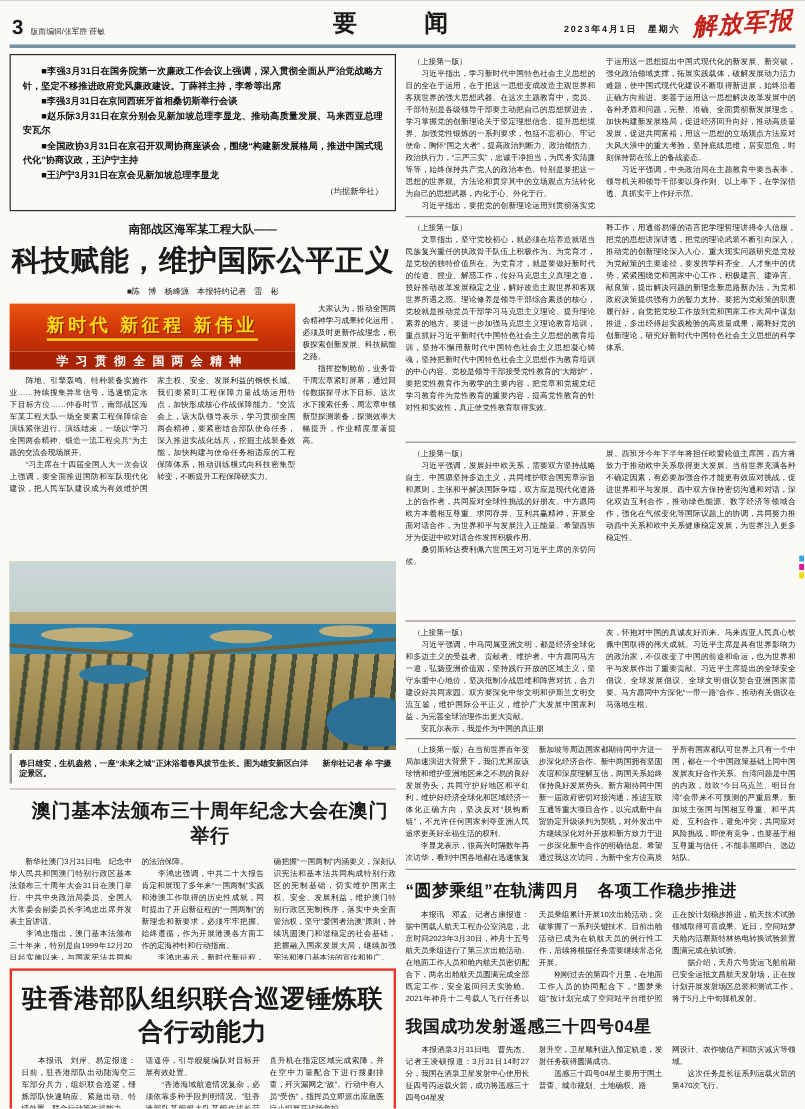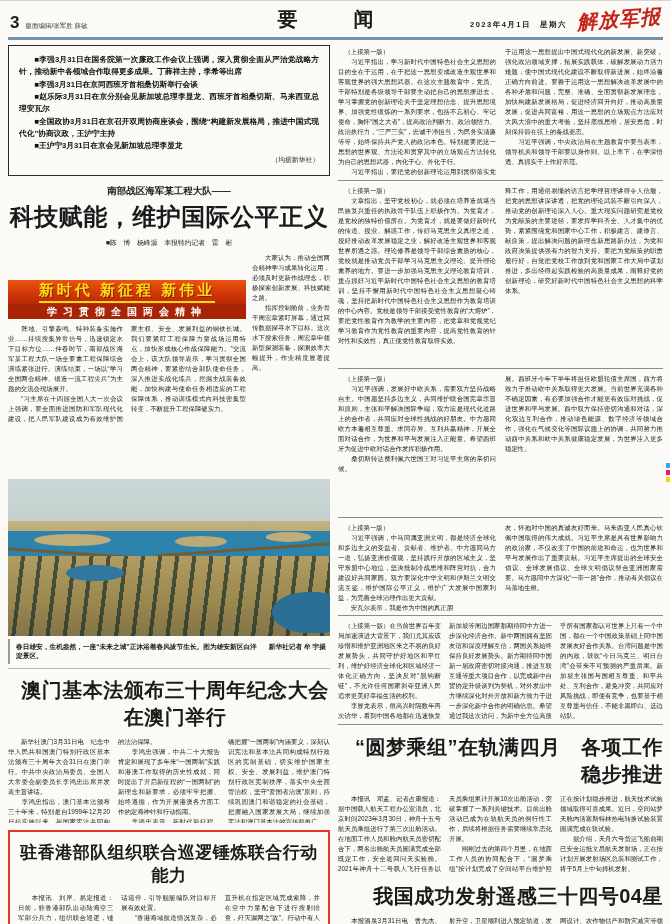--- a/index.html
+++ b/index.html
@@ -30,21 +30,21 @@
   .digest-src { font-size:6.8px; text-align:right; margin-top:2px; color:#222; }
 
   
   .kicker { text-align:center; font-size:9.5px; font-weight:bold; margin-top:9px; }
   .headline-xl { text-align:center; font-size:24px; font-weight:900; letter-spacing:.5px; margin-top:3px; font-family:"Liberation Sans",sans-serif; }
   .byline { text-align:center; font-size:6.8px; margin:5px 0 5px 0; color:#222; }
   .art-row { display:flex; gap:6px; }
   .art-main { width:238px; flex:none; }
   .art-side { flex:1; height:208px; }
   .banner { margin-bottom:5px; }
-  .banner-top { height:24px; background:linear-gradient(180deg,#e9560f 0%,#d33708 55%,#b72a06 100%); display:flex; align-items:center; justify-content:center;margin-top:27px; }
+  .banner-top { height:40px; background:linear-gradient(180deg,#e9560f 0%,#d33708 55%,#b72a06 100%); display:flex; align-items:center; justify-content:center; }
   .banner-top span { color:#ffd816; font-size:15px; font-weight:900; letter-spacing:3px; border-bottom:2px solid #ffd816; padding-bottom:1px; text-shadow:1px 1px 0 rgba(90,20,0,.6); }
   .banner-bot { height:15px; background:#a82405; display:flex; align-items:center; justify-content:center; }
   .banner-bot span { color:#fff; font-size:10px; font-weight:bold; letter-spacing:6px;text-align:right; }
   .twocol { column-count:2; column-gap:8px; height:151px; }
 
   
   .photo { position:relative; width:322px; height:157px; margin-top:4px; overflow:hidden; background:#b7a570; }
   .ph-sky { position:absolute; left:0; top:0; right:0; height:27%; background:linear-gradient(180deg,#ccd8d8,#c2d1cd); }
   .ph-far { position:absolute; left:0; top:27%; right:0; height:14%; background:linear-gradient(180deg,#c3b180,#b7a472); }
   .ph-water { position:absolute; left:0; top:33%; right:0; height:17%; background:#2d83ac; }
@@ -59,37 +59,37 @@
              linear-gradient(180deg,#b29c62 0%,#9b894f 55%,#83744a 100%); }
   .ph-pond { position:absolute; right:-4%; bottom:2%; width:22%; height:26%; background:#2b6f96; border-radius:50% 40% 30% 50%; }
   .ph-pond2 { position:absolute; left:18%; top:55%; width:18%; height:10%; background:#30789e; border-radius:50%; }
   .caption { display:flex; justify-content:space-between; gap:10px; padding:4px 4px 3px 6px; border-left:2px solid #999; margin-top:3px; }
   .caption-text { font-size:6.7px; font-weight:bold; }
   .caption-credit { font-size:6.7px; font-weight:bold; white-space:nowrap; }
 
   .thin-rule { border-top:1px solid #b9b6ad; margin:4px 0 0 0; }
 
   
-  .headline-l { text-align:center; font-size:20px; font-weight:900; letter-spacing:.5px; margin:8px 0 6px 12px; }
+  .headline-l { text-align:center; font-size:16px; font-weight:900; letter-spacing:.5px; margin:8px 0 6px 12px; }
   .cols3 { display:flex; gap:8px; }
   .cols3 > div { flex:1; min-width:0; }
   .macau-body { height:86px; }
   .redbox { border:2.5px solid #e8342c; padding:5px 8px 7px 8px; margin-top:7px; }
-  .redbox .headline-l { font-size:17px; margin:4px 0 6px 0; }
+  .redbox .headline-l { font-size:21px; margin:4px 0 6px 0; }
   .hk-body { height:62px; }
 
   
   .sec2 { display:flex; gap:9px; overflow:hidden; padding-top:2px; }
   .sec2 > div { flex:1; min-width:0; }
   .sec-rule { border-top:1px solid #8f8c84; margin:4px 0 3px 0; }
   .h-s1{height:131px} .h-s2{height:180px} .h-s3{height:141px} .h-s4{height:90px}
   .sec3 { display:flex; gap:8px; overflow:hidden; padding-top:2px; }
   .sec3 > div { flex:1; min-width:0; }
   .h-s5{height:101px}
-  .headline-m { text-align:right; font-size:20px; font-weight:900; margin:9px 0 6px 0; letter-spacing:.5px; }
+  .headline-m { text-align:left; font-size:14px; font-weight:900; margin:9px 0 6px 0; letter-spacing:.5px; }
   .ym-body{height:80px} .yg-body{height:48px}
 
   .regmarks { position:absolute; right:1px; top:462px; width:4px; }
   .regmarks i { display:block; width:4px; height:5px; margin-bottom:2px; }
 </style>
 </head>
 <body>
 
 <div class="page">
 
@@ -104,23 +104,23 @@
       <span class="masthead">解放军报</span>
     </div>
   </div>
   <div class="hdr-rule"></div>
 
   <div class="content">
 
     <div class="colL">
 
       <div class="digest">
-        <div class="digest-item">■李强3月31日在国务院第一次廉政工作会议上强调，深入贯彻全面从严治党战略方针，推动新中各领域合作取得更多成果。丁薛祥主持，李希等出席</div>
+        <div class="digest-item">■李强3月31日在国务院第一次廉政工作会议上强调，深入贯彻全面从严治党战略方针，坚定不移推进政府党风廉政建设。丁薛祥主持，李希等出席</div>
         <div class="digest-item">■李强3月31日在京同西班牙首相桑切斯举行会谈</div>
-        <div class="digest-item">■赵乐际3月31日在京分别会见新加坡总理李显龙、西班牙首相桑切斯、马来西亚总理安瓦尔</div>
+        <div class="digest-item">■赵乐际3月31日在京分别会见新加坡总理李显龙、推动高质量发展、马来西亚总理安瓦尔</div>
         <div class="digest-item">■全国政协3月31日在京召开双周协商座谈会，围绕“构建新发展格局，推进中国式现代化”协商议政，王沪宁主持</div>
         <div class="digest-item">■王沪宁3月31日在京会见新加坡总理李显龙</div>
         <div class="digest-src">（均据新华社）</div>
       </div>
 
       <div>
         <div class="kicker">南部战区海军某工程大队——</div>
         <div class="headline-xl">科技赋能，维护国际公平正义</div>
         <div class="byline">■陈　博　杨峰源　本报特约记者　雷　彬</div>
         <div class="art-row">

